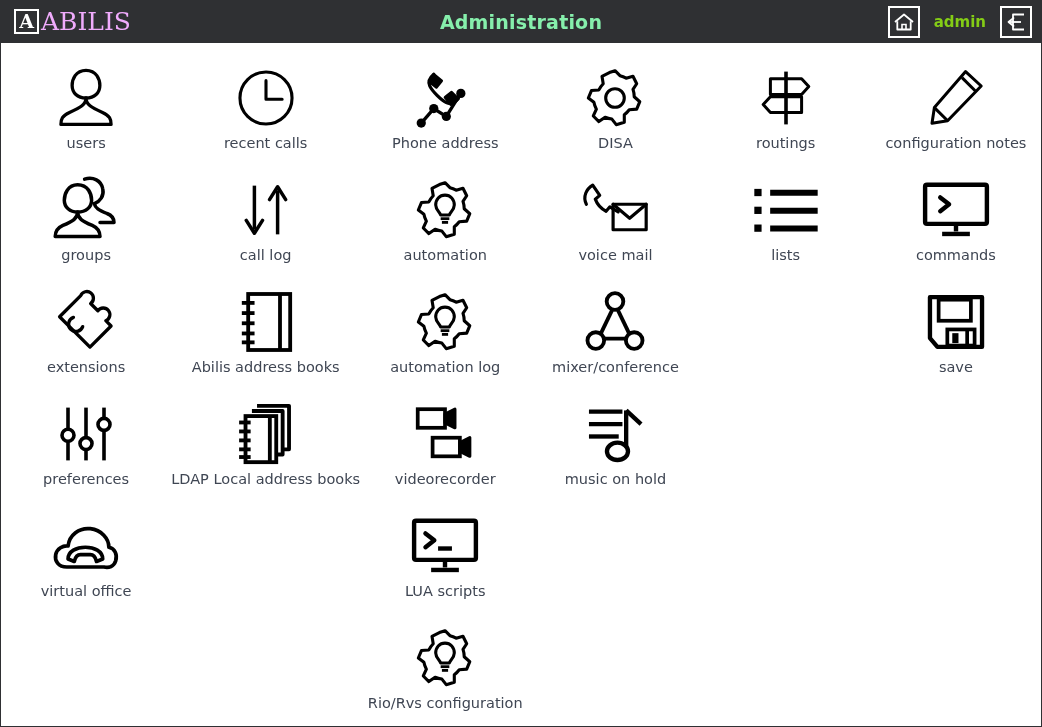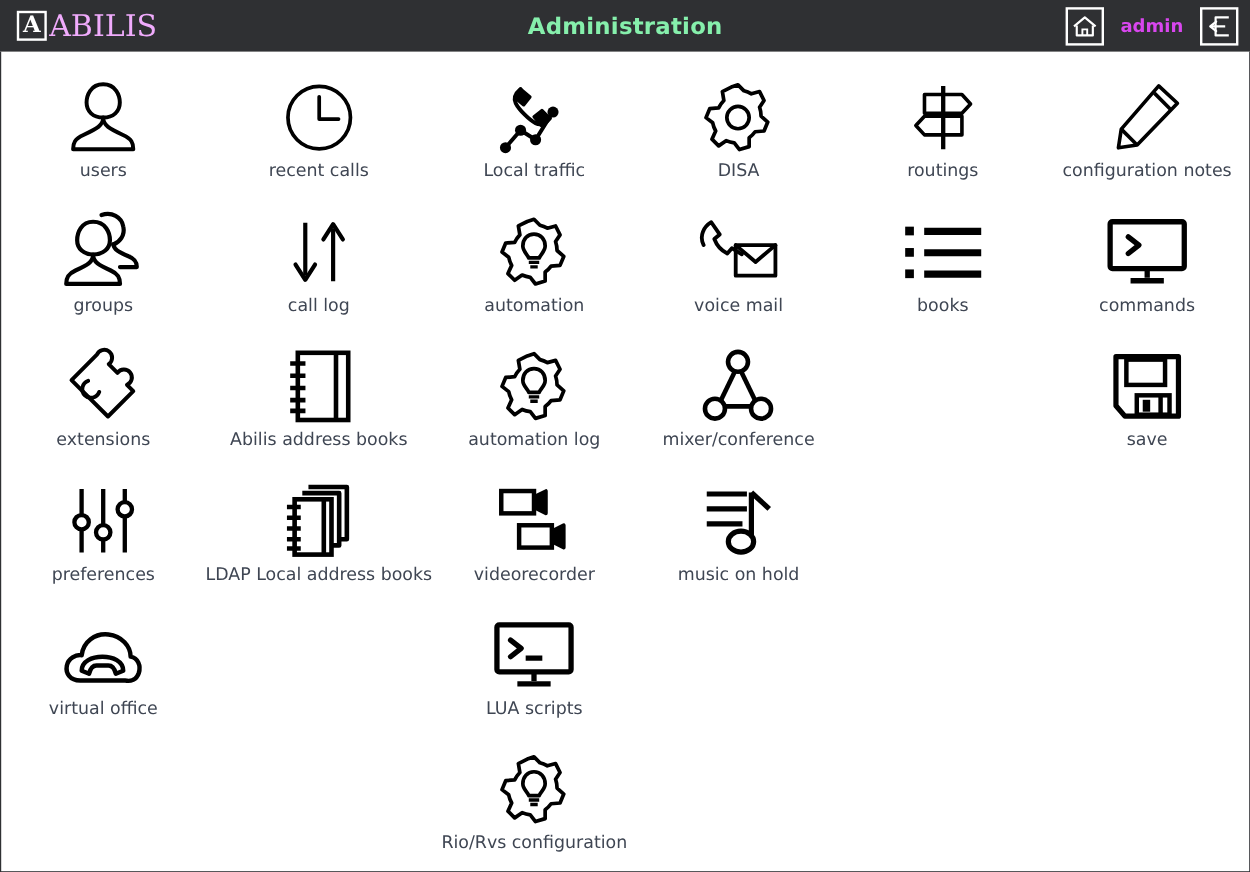--- a/index.html
+++ b/index.html
@@ -62,21 +62,21 @@
   }
   .hbtn {
     width: 32px; height: 32px;
     border: 2px solid #ffffff;
     display: flex; align-items: center; justify-content: center;
     background: transparent;
     cursor: pointer;
   }
   .hbtn svg { display: block; }
   .username {
-    color: #d946ef;
+    color: #84cc16;
     font-size: 15px;
     font-weight: bold;
   }
 
   
   .content {
     flex: 1;
     border: 1px solid #2f3033;
     border-top: none;
     background: #ffffff;
@@ -173,21 +173,21 @@
       <path d="M33 14 C26 20 24 26 27 32 C31 40 44 53 52 57 C58 60 64 58 70 51" fill="none" stroke="#000" stroke-width="5" stroke-linejoin="round" stroke-linecap="round"></path>
       <path d="M33 14 L45 24 L37 34 L27 26 Z" fill="#000" stroke="#000" stroke-width="4" stroke-linejoin="round"></path>
       <path d="M70 51 L60 41 L50 49 L59 60 Z" fill="#000" stroke="#000" stroke-width="4" stroke-linejoin="round"></path>
       <path d="M14 88 L33 66 L52 78 L73 44" fill="none" stroke="#000" stroke-width="5" stroke-linejoin="round" stroke-linecap="round"></path>
       <circle cx="14" cy="88" r="7" fill="#000"></circle>
       <circle cx="33" cy="66" r="7" fill="#000"></circle>
       <circle cx="52" cy="78" r="7" fill="#000"></circle>
       <circle cx="74" cy="43" r="7" fill="#000"></circle>
     </svg>
           </div>
-          <div class="cell-label">Local traffic</div>
+          <div class="cell-label">Phone address</div>
         </div>
         <div class="cell">
           <div class="icon-wrap">
             <svg width="62" height="62" viewBox="0 0 100 100">
       <path d="M50 6 L58 14 A38 38 0 0 1 68 18 L79 15 L85 27 L79 36 A38 38 0 0 1 81 48 L90 56 L85 68 L73 69 A38 38 0 0 1 65 77 L65 89 L52 93 L45 84 A38 38 0 0 1 34 81 L24 88 L15 79 L20 68 A38 38 0 0 1 16 57 L7 50 L12 38 L24 37 A38 38 0 0 1 31 27 L29 15 L41 9 Z" fill="none" stroke="#000" stroke-width="5" stroke-linejoin="round" stroke-linecap="round"></path>
       <circle cx="50" cy="50" r="15" fill="none" stroke="#000" stroke-width="5" stroke-linejoin="round" stroke-linecap="round"></circle>
     </svg>
           </div>
           <div class="cell-label">DISA</div>
         </div>
@@ -258,21 +258,21 @@
           <div class="icon-wrap">
             <svg width="66" height="52" viewBox="0 0 100 76">
       <rect x="2" y="6" width="11" height="11" fill="#000"></rect>
       <rect x="2" y="33" width="11" height="11" fill="#000"></rect>
       <rect x="2" y="60" width="11" height="11" fill="#000"></rect>
       <line x1="26" y1="12" x2="98" y2="12" stroke="#000" stroke-width="9"></line>
       <line x1="26" y1="39" x2="98" y2="39" stroke="#000" stroke-width="9"></line>
       <line x1="26" y1="66" x2="98" y2="66" stroke="#000" stroke-width="9"></line>
     </svg>
           </div>
-          <div class="cell-label">books</div>
+          <div class="cell-label">lists</div>
         </div>
         <div class="cell">
           <div class="icon-wrap">
             <svg width="70" height="58" viewBox="0 0 110 92">
       <rect x="6" y="6" width="98" height="62" rx="3" fill="none" stroke="#000" stroke-width="7"></rect>
       <path d="M30 26 L44 37 L30 48" fill="none" stroke="#000" stroke-width="7" stroke-linejoin="round" stroke-linecap="round"></path>
       <line x1="55" y1="68" x2="55" y2="80" stroke="#000" stroke-width="7"></line>
       <line x1="33" y1="84" x2="77" y2="84" stroke="#000" stroke-width="7"></line>
     </svg>
           </div>

